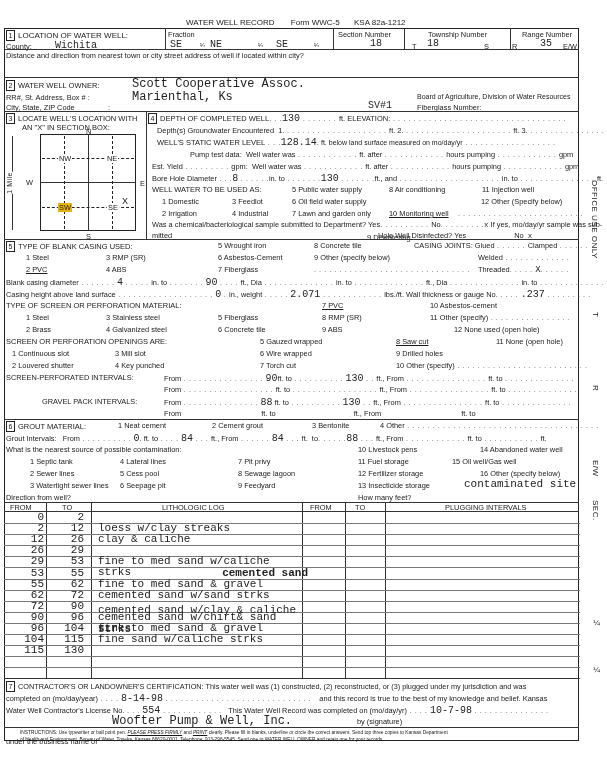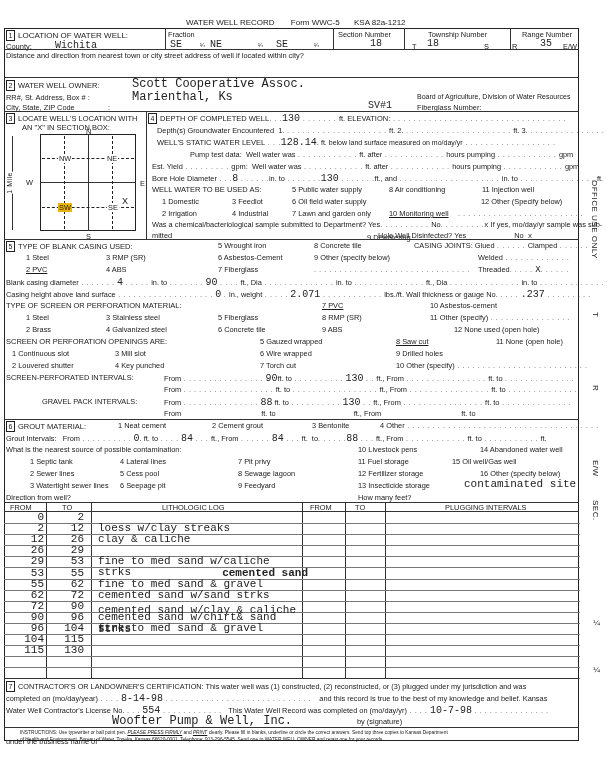--- a/index.html
+++ b/index.html
@@ -259,20 +259,21 @@
       <div class="cell mono" style="left: 94px; width: 210px; text-align: left; height: 11.1px; line-height: 11.1px;">cemented sand w/chirt&amp; sand strks</div>
     </div>
     <div class="grid-row" style="top: 623px; height: 11.1px;">
       <div class="cell mono" style="left: 0px; width: 40px; text-align: right; height: 11.1px; line-height: 11.1px;">96</div>
       <div class="cell mono" style="left: 44px; width: 36px; text-align: right; height: 11.1px; line-height: 11.1px;">104</div>
       <div class="cell mono" style="left: 94px; width: 210px; text-align: left; height: 11.1px; line-height: 11.1px;">fine to med sand &amp; gravel</div>
     </div>
     <div class="grid-row" style="top: 634.1px; height: 11.1px;">
       <div class="cell mono" style="left: 0px; width: 40px; text-align: right; height: 11.1px; line-height: 11.1px;">104</div>
       <div class="cell mono" style="left: 44px; width: 36px; text-align: right; height: 11.1px; line-height: 11.1px;">115</div>
+      <div class="cell mono" style="left: 94px; width: 210px; text-align: left; height: 11.1px; line-height: 11.1px;">fine sand w/caliche strks</div>
     </div>
     <div class="grid-row" style="top: 645.2px; height: 11.1px;">
       <div class="cell mono" style="left: 0px; width: 40px; text-align: right; height: 11.1px; line-height: 11.1px;">115</div>
       <div class="cell mono" style="left: 44px; width: 36px; text-align: right; height: 11.1px; line-height: 11.1px;">130</div>
     </div>
     <div class="grid-row" style="top: 656.3px; height: 11.1px;">
       <div class="cell mono" style="left: 0px; width: 40px; text-align: right; height: 11.1px; line-height: 11.1px;"></div>
       <div class="cell mono" style="left: 44px; width: 36px; text-align: right; height: 11.1px; line-height: 11.1px;"></div>
       <div class="cell mono" style="left: 94px; width: 210px; text-align: left; height: 11.1px; line-height: 11.1px;"></div>
     </div>

